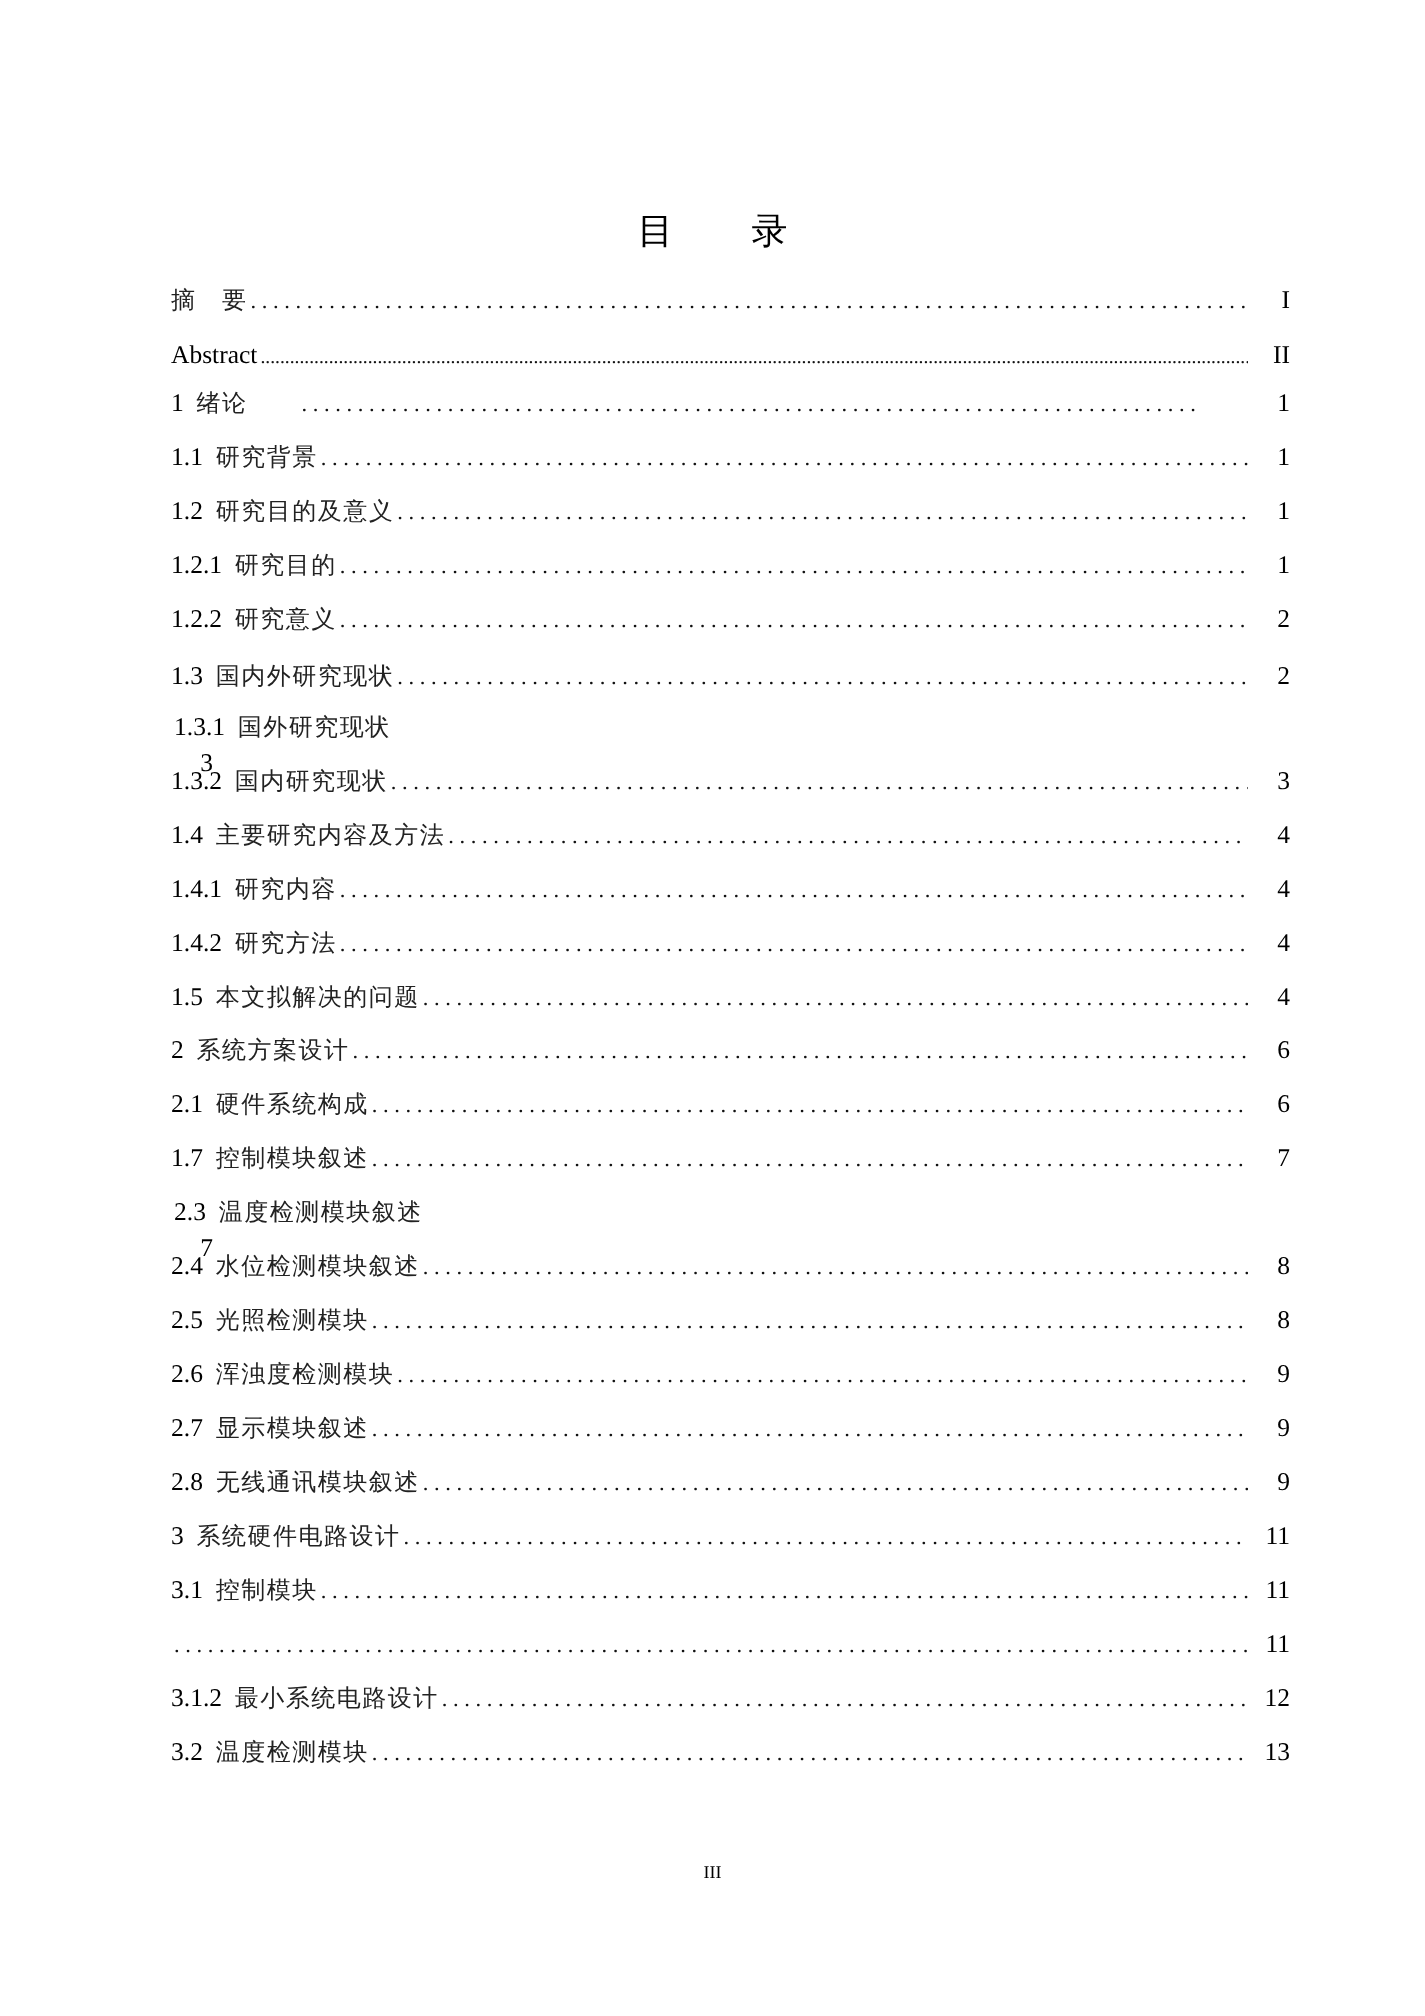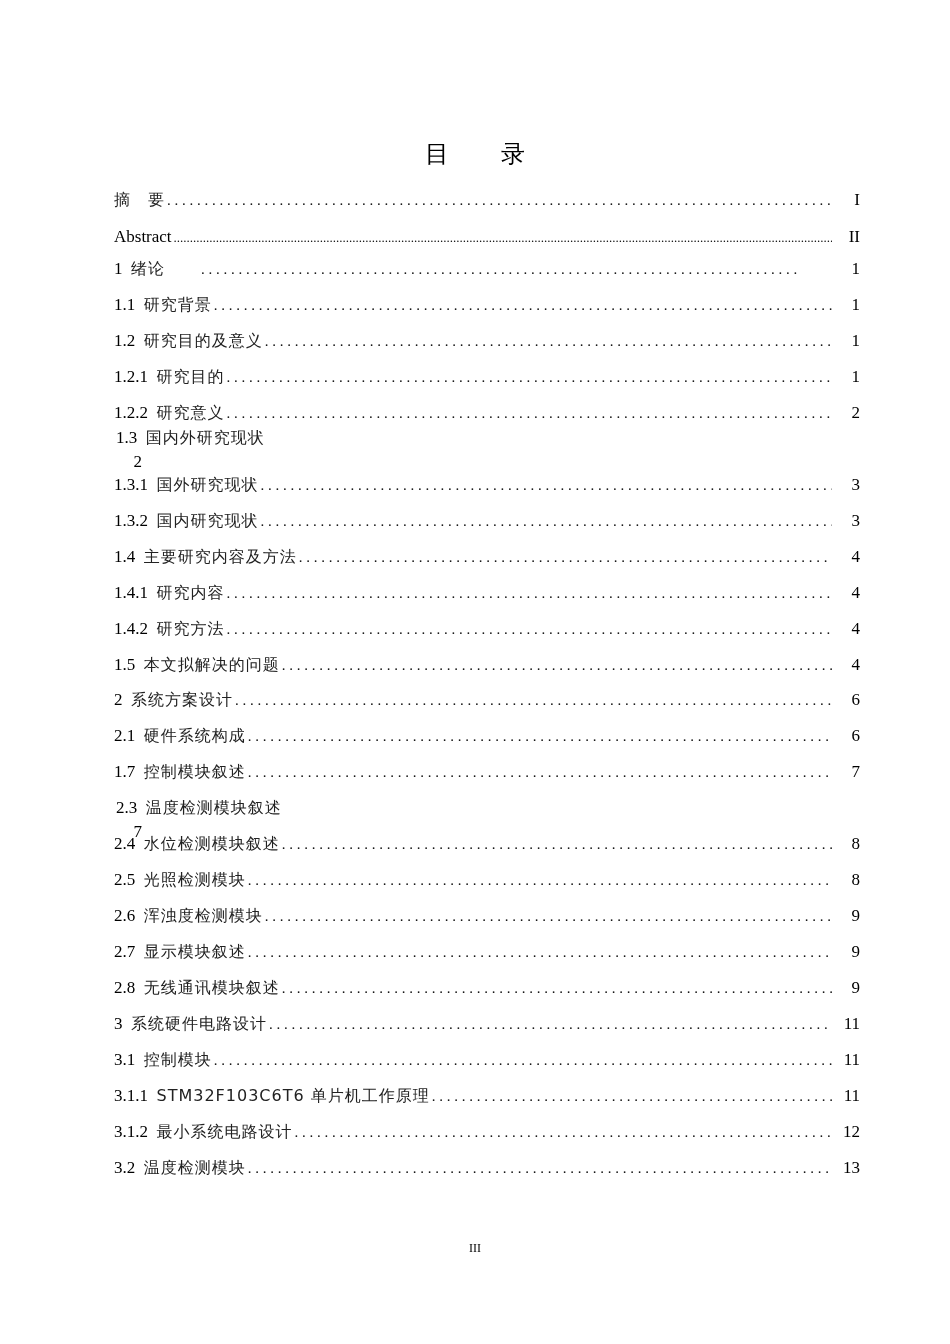--- a/index.html
+++ b/index.html
@@ -134,26 +134,26 @@
     <div class="toc-row" style="top: 365px;">
       <span class="toc-label"><span class="num">1.2.1</span><span>&nbsp;&nbsp;</span><span class="cjk">研究目的</span></span>
       <span class="toc-leader"></span>
       <span class="toc-page">1</span>
     </div>
     <div class="toc-row" style="top: 401px;">
       <span class="toc-label"><span class="num">1.2.2</span><span>&nbsp;&nbsp;</span><span class="cjk">研究意义</span></span>
       <span class="toc-leader"></span>
       <span class="toc-page">2</span>
     </div>
-    <div class="toc-row" style="top: 426px; flex-direction: column;">
+    <div class="toc-row" style="top: 439px;">
       <span class="toc-label"><span class="num">1.3</span><span>&nbsp;&nbsp;</span><span class="cjk">国内外研究现状</span></span>
       <span class="toc-leader"></span>
       <span class="toc-page">2</span>
     </div>
-    <div class="toc-row" style="top: 473px;">
+    <div class="toc-row" style="top: 473px; flex-direction: column;">
       <span class="toc-label"><span class="num">1.3.1</span><span>&nbsp;&nbsp;</span><span class="cjk">国外研究现状</span></span>
       <span class="toc-leader"></span>
       <span class="toc-page">3</span>
     </div>
     <div class="toc-row" style="top: 509px;">
       <span class="toc-label"><span class="num">1.3.2</span><span>&nbsp;&nbsp;</span><span class="cjk">国内研究现状</span></span>
       <span class="toc-leader"></span>
       <span class="toc-page">3</span>
     </div>
     <div class="toc-row" style="top: 545px;">
@@ -225,21 +225,20 @@
       <span class="toc-label"><span class="num">3</span><span>&nbsp;&nbsp;</span><span class="cjk">系统硬件电路设计</span></span>
       <span class="toc-leader"></span>
       <span class="toc-page">11</span>
     </div>
     <div class="toc-row" style="top: 1048px;">
       <span class="toc-label"><span class="num">3.1</span><span>&nbsp;&nbsp;</span><span class="cjk">控制模块</span></span>
       <span class="toc-leader"></span>
       <span class="toc-page">11</span>
     </div>
     <div class="toc-row" style="top: 1084px;">
-      <span class="toc-label"><span class="num">3.1.1</span><span>&nbsp;&nbsp;</span><span class="cjk">STM32F103C6T6 单片机工作原理</span></span>
       <span class="toc-leader"></span>
       <span class="toc-page">11</span>
     </div>
     <div class="toc-row" style="top: 1120px;">
       <span class="toc-label"><span class="num">3.1.2</span><span>&nbsp;&nbsp;</span><span class="cjk">最小系统电路设计</span></span>
       <span class="toc-leader"></span>
       <span class="toc-page">12</span>
     </div>
     <div class="toc-row" style="top: 1156px;">
       <span class="toc-label"><span class="num">3.2</span><span>&nbsp;&nbsp;</span><span class="cjk">温度检测模块</span></span>

